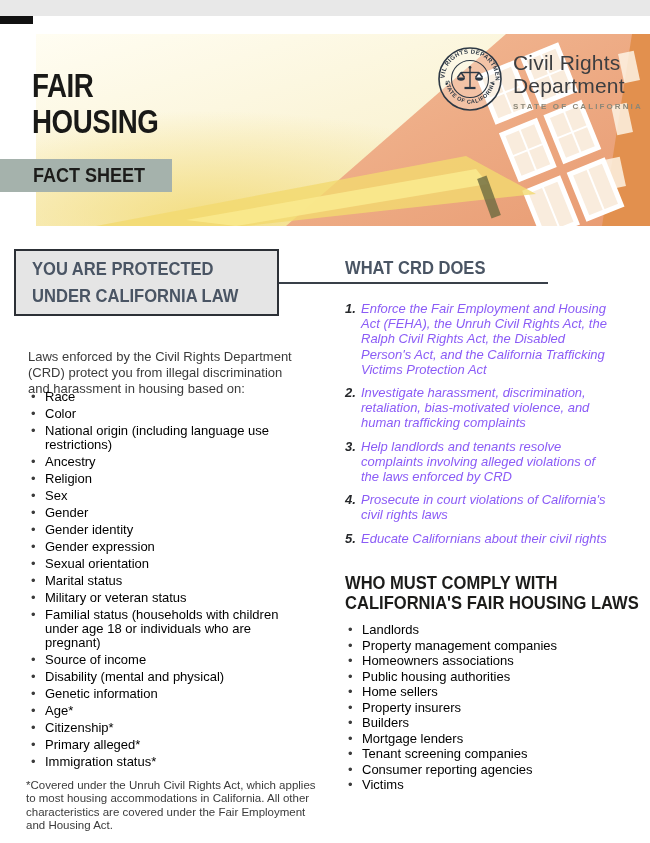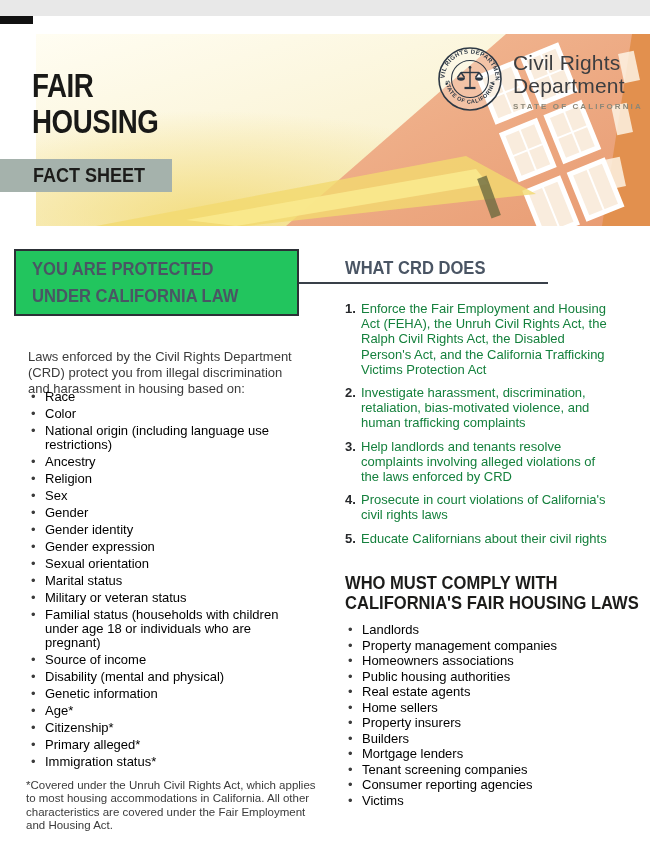--- a/index.html
+++ b/index.html
@@ -32,41 +32,41 @@
   .slate-h{
     font-weight:bold;color:#4a5564;font-size:18px;line-height:27px;
     transform:scaleX(.92);transform-origin:left top;white-space:nowrap;letter-spacing:0;
   }
   .black-h{
     font-weight:bold;color:#1c1c1a;font-size:18px;line-height:20px;
     transform:scaleX(.92);transform-origin:left top;white-space:nowrap;
   }
   .protected-box{
     position:absolute;left:14px;top:233px;width:261px;height:63px;
-    border:2px solid #2c3036;background:#22c55e;z-index:2;padding-left:20px;
+    border:2px solid #2c3036;background:#e5e5e5;z-index:2;
   }
   .protected-box .slate-h{position:absolute;left:16px;top:5px;}
   .h-rule{position:absolute;left:277px;top:266px;width:271px;height:2px;background:#394049;}
   .what-heading{position:absolute;left:345px;top:239px;}
   .who-heading{position:absolute;left:345px;top:557px;}
   
   .intro{position:absolute;left:28px;top:320px;width:278px;font-size:13px;line-height:16px;color:#3b3b3b;}
   .footnote{position:absolute;left:26px;top:751px;width:298px;font-size:11.5px;line-height:13.5px;color:#3b3b3b;}
   ul.dots{list-style:none;margin:0;padding:0;}
   ul.dots li{position:relative;padding-left:15px;font-size:13px;line-height:14px;color:#000000;}
   ul.dots li::before{content:"\2022";position:absolute;left:1px;top:0;color:#3b3b3b;}
   .protected-list{position:absolute;left:30px;top:374px;width:263px;}
   .protected-list li{margin-bottom:3px;}
   .who-list{position:absolute;left:347px;top:607px;width:262px;}
   .who-list li{margin-bottom:1.5px;}
   ol.nums{list-style:none;margin:0;padding:0;counter-reset:n;}
   ol.nums{position:absolute;left:345px;top:285px;width:264px;}
   ol.nums li{
     position:relative;counter-increment:n;padding-left:16px;margin-bottom:8px;
-    font-size:13px;line-height:15.2px;color:#15803d;
+    font-size:13px;line-height:15.2px;color:#8b5cf6;font-style:italic;
   }
   ol.nums li::before{content:counter(n) ".";position:absolute;left:0;top:0;font-weight:bold;color:#26282b;}
 </style>
 </head>
 <body>
 
 <div class="page">
 
   <div class="corner-mark"></div>
 
@@ -222,21 +222,20 @@
     <div>WHO MUST COMPLY WITH</div>
     <div>CALIFORNIA'S FAIR HOUSING LAWS</div>
   </div>
 
   <ul class="dots who-list">
 
   <li>Landlords</li>
       <li>Property management companies</li>
       <li>Homeowners associations</li>
       <li>Public housing authorities</li>
-      <li>Real estate agents</li>
       <li>Home sellers</li>
       <li>Property insurers</li>
       <li>Builders</li>
       <li>Mortgage lenders</li>
       <li>Tenant screening companies</li>
       <li>Consumer reporting agencies</li>
       <li>Victims</li>
     </ul>
 
 </div>

